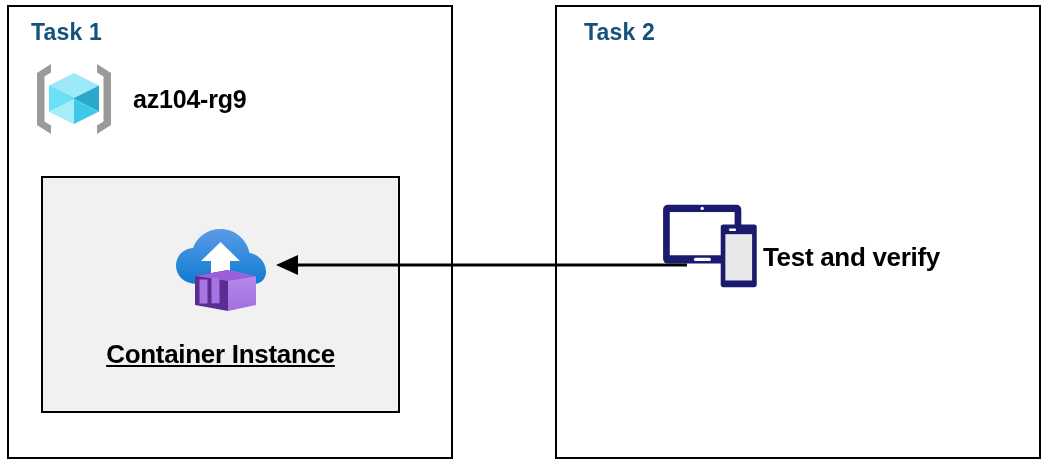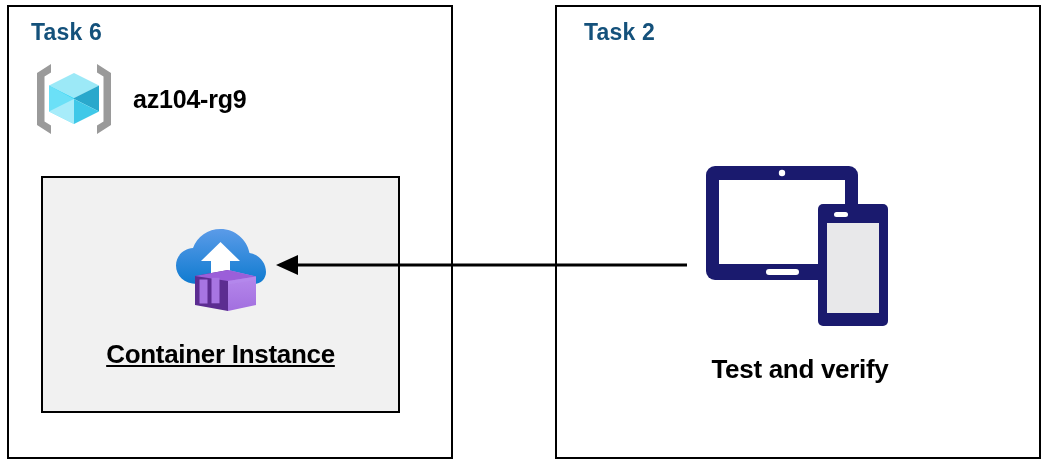--- a/index.html
+++ b/index.html
@@ -87,21 +87,21 @@
     text-decoration: underline;
   }
 
   
   #devices-group {
     position: absolute;
     left: 660px;
     top: 160px;
     width: 280px;
     display: flex;
-    flex-direction: column;
+    flex-direction: row;
     align-items: center;
   }
   #devices-icon { width: 200px; height: 172px; display: block; }
   #devices-caption {
     margin-top: 22px;
     font-size: 26px;
     font-weight: bold;
     color: #000000;
     white-space: nowrap;
     letter-spacing: -0.3px;
@@ -117,21 +117,21 @@
     overflow: visible;
   }
 </style>
 </head>
 <body>
 
 <div class="canvas">
 
   <div id="task1-box" class="task-box"></div>
 
-  <div id="task1-label" class="task-label">Task 6</div>
+  <div id="task1-label" class="task-label">Task 1</div>
 
   <div id="rg-row">
 
     <svg id="rg-icon" viewBox="0 0 86 78" xmlns="http://www.w3.org/2000/svg">
 
       <path d="M20 4 L6 13 L6 65 L20 74 L20 65.5 L13.5 61.5 L13.5 16.5 L20 12.5 Z" fill="#9A9A9A"></path>
 
       <path d="M66 4 L80 13 L80 65 L66 74 L66 65.5 L72.5 61.5 L72.5 16.5 L66 12.5 Z" fill="#9A9A9A"></path>
 
       <path d="M43 13 L68 25.5 L43 38 L18 25.5 Z" fill="#9CE9F7"></path>

